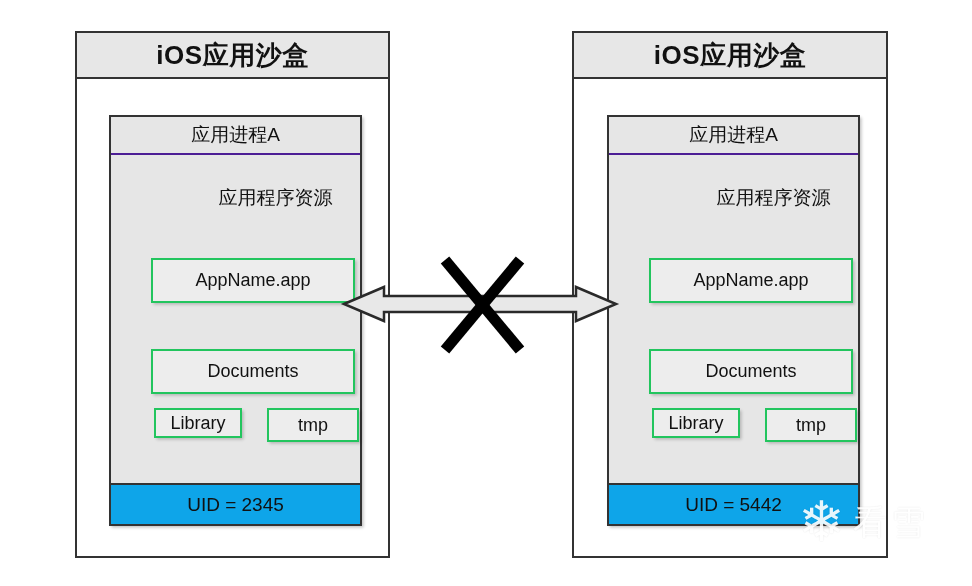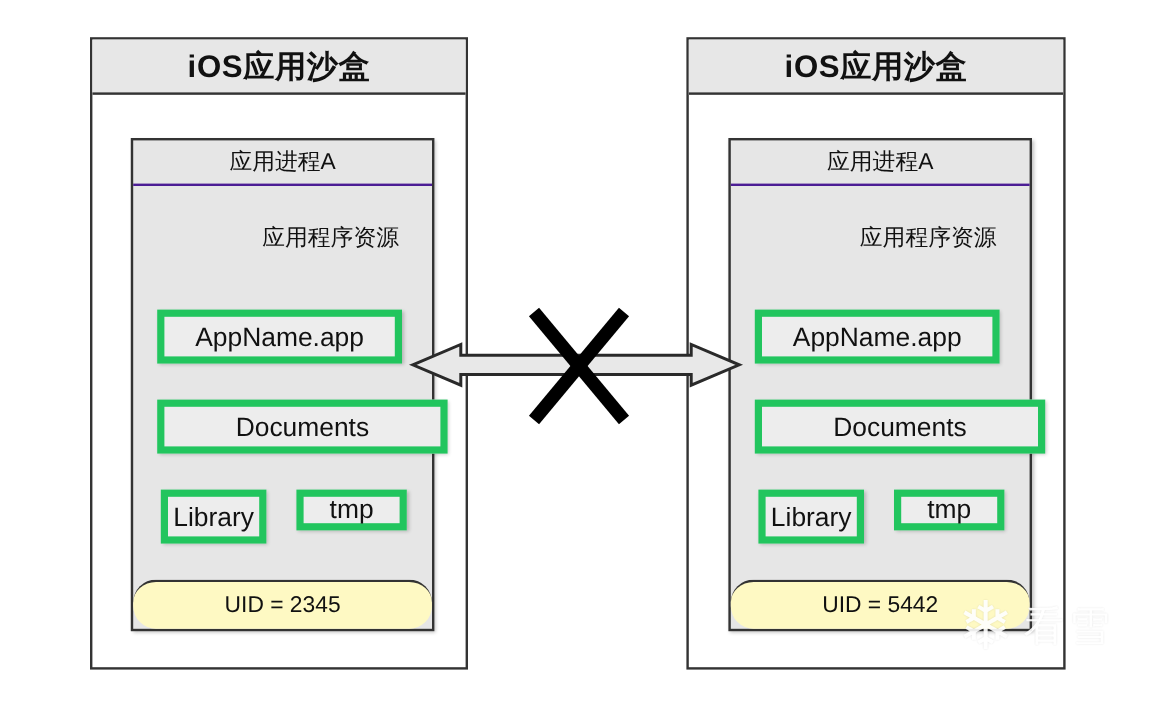--- a/index.html
+++ b/index.html
@@ -23,32 +23,33 @@
     box-shadow:1.5px 1.5px 3px rgba(0,0,0,.25);
   }
   .process-header{
     height:36px;border-bottom:2px solid #4c1d95;
     display:flex;align-items:center;justify-content:center;font-size:19px;
   }
   .resources-label{
     position:absolute;left:0;top:68px;width:100%;text-align:center;font-size:19px;margin-left:40px;
   }
   .file-box{
-    position:absolute;background:#ededed;border:6px solid #22c55e;box-sizing:border-box;
-    display:flex;align-items:center;justify-content:center;font-size:22px;
+    position:absolute;background:#ededed;border:2px solid #22c55e;box-sizing:border-box;
+    display:flex;align-items:center;justify-content:center;font-size:18px;
     box-shadow:1.5px 1.5px 3px rgba(0,0,0,.22);
+    margin-left:20px;
   }
   .fb-appname{left:20px;top:141px;width:204px;height:45px;}
-  .fb-documents{left:20px;top:216px;width:242px;height:45px;}
-  .fb-library{left:23px;top:291px;width:88px;height:45px;}
+  .fb-documents{left:20px;top:232px;width:204px;height:45px;}
+  .fb-library{left:23px;top:291px;width:88px;height:30px;}
   .fb-tmp{left:136px;top:291px;width:92px;height:34px;}
   .uid-strip{
     position:absolute;left:0;bottom:0;width:100%;height:41px;
     border-top:2px solid #333;display:flex;align-items:center;justify-content:center;
-    font-size:19px;background:#fef9c3;box-sizing:border-box;border-radius:19px;
+    font-size:19px;background:#0ea5e9;box-sizing:border-box;
   }
   .arrow-svg{position:absolute;left:340px;top:268px;z-index:5;}
   .x-svg{position:absolute;left:434px;top:250px;z-index:6;}
   .watermark{
     position:absolute;left:798px;top:494px;z-index:9;
     display:flex;align-items:center;gap:8px;
     color:#ffffff;opacity:.9;pointer-events:none;
     text-shadow:0 0 2px rgba(0,0,0,.12);
   }
   .watermark .flake{font-size:56px;line-height:1;}

